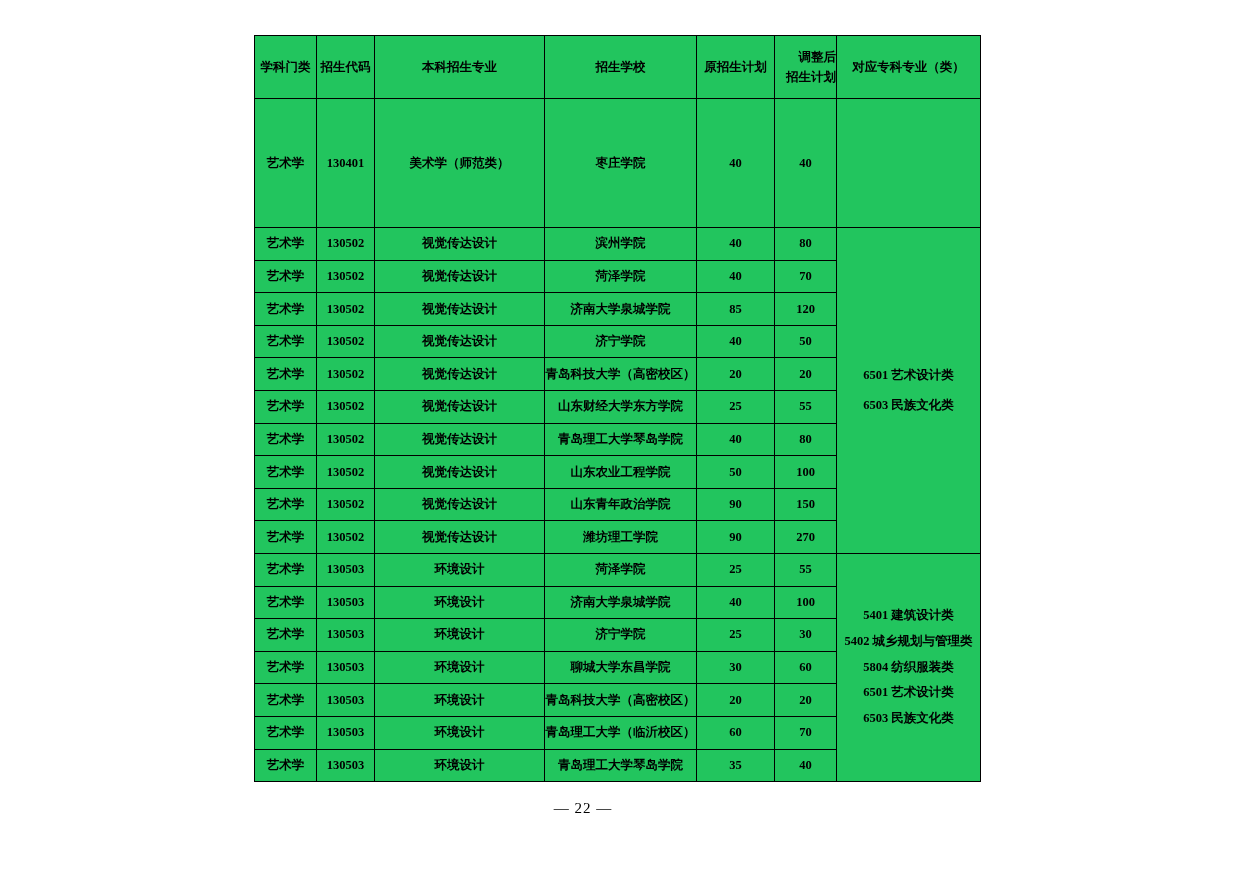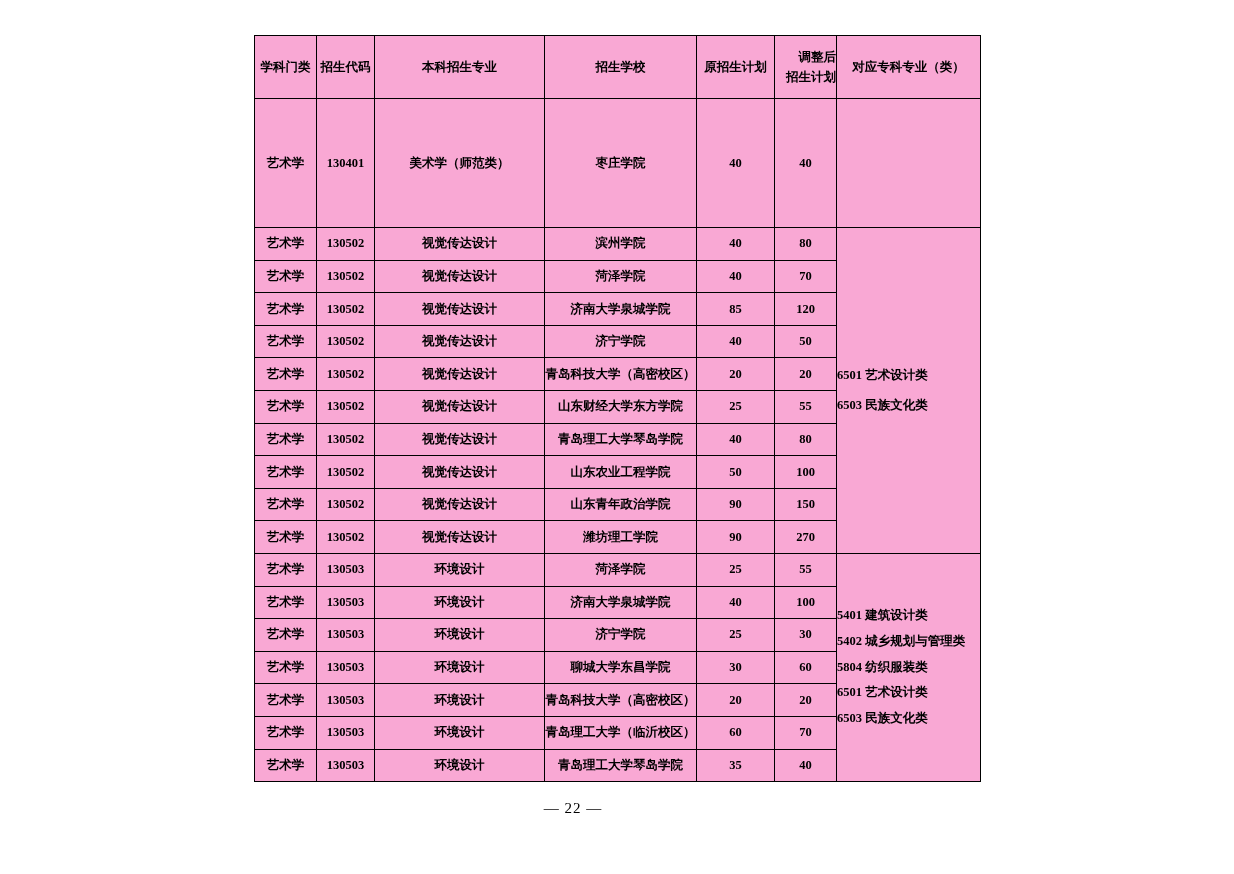--- a/index.html
+++ b/index.html
@@ -26,21 +26,21 @@
   .table-wrap {
     position: absolute;
     left: 254px;
     top: 35px;
     width: 726px;
   }
   table.plan {
     border-collapse: collapse;
     table-layout: fixed;
     width: 726px;
-    background: #f9a8d4;
+    background: #22c55e;
   }
   table.plan td, table.plan th {
     border: 1px solid #000000;
     font-size: 12.5px;
     font-weight: bold;
     color: #000000;
     padding: 0;
     vertical-align: middle;
     line-height: 1.35;
   }
@@ -65,21 +65,21 @@
     text-align: right;
   }
 
   td.center { text-align: center; }
   td.left   { text-align: center; padding-left: 8px; }
 
   tbody tr { height: 32.6px; font-family: Liberation Serif, serif; }
   tr.tall td { height: 128px; }
 
   td.grp {
-    text-align: left;
+    text-align: center;
     padding-left: 6px;
     vertical-align: middle;
   }
   td.grp .gline {
     display: block;
     line-height: 2.45;
     white-space: nowrap;
   }
   td.grp.compact .gline {
     line-height: 2.05;
@@ -88,20 +88,21 @@
   .page-number {
     position: absolute;
     left: 0;
     top: 800px;
     width: 1146px;
     text-align: center;
     font-size: 15px;
     font-family: "Liberation Serif", "DejaVu Serif", serif;
     color: #000000;
     letter-spacing: 1px;
+    padding-left: 10px;
   }
 </style>
 </head>
 <body>
 
 <div class="page">
 
   <div class="table-wrap">
     <table class="plan">
       <colgroup>

